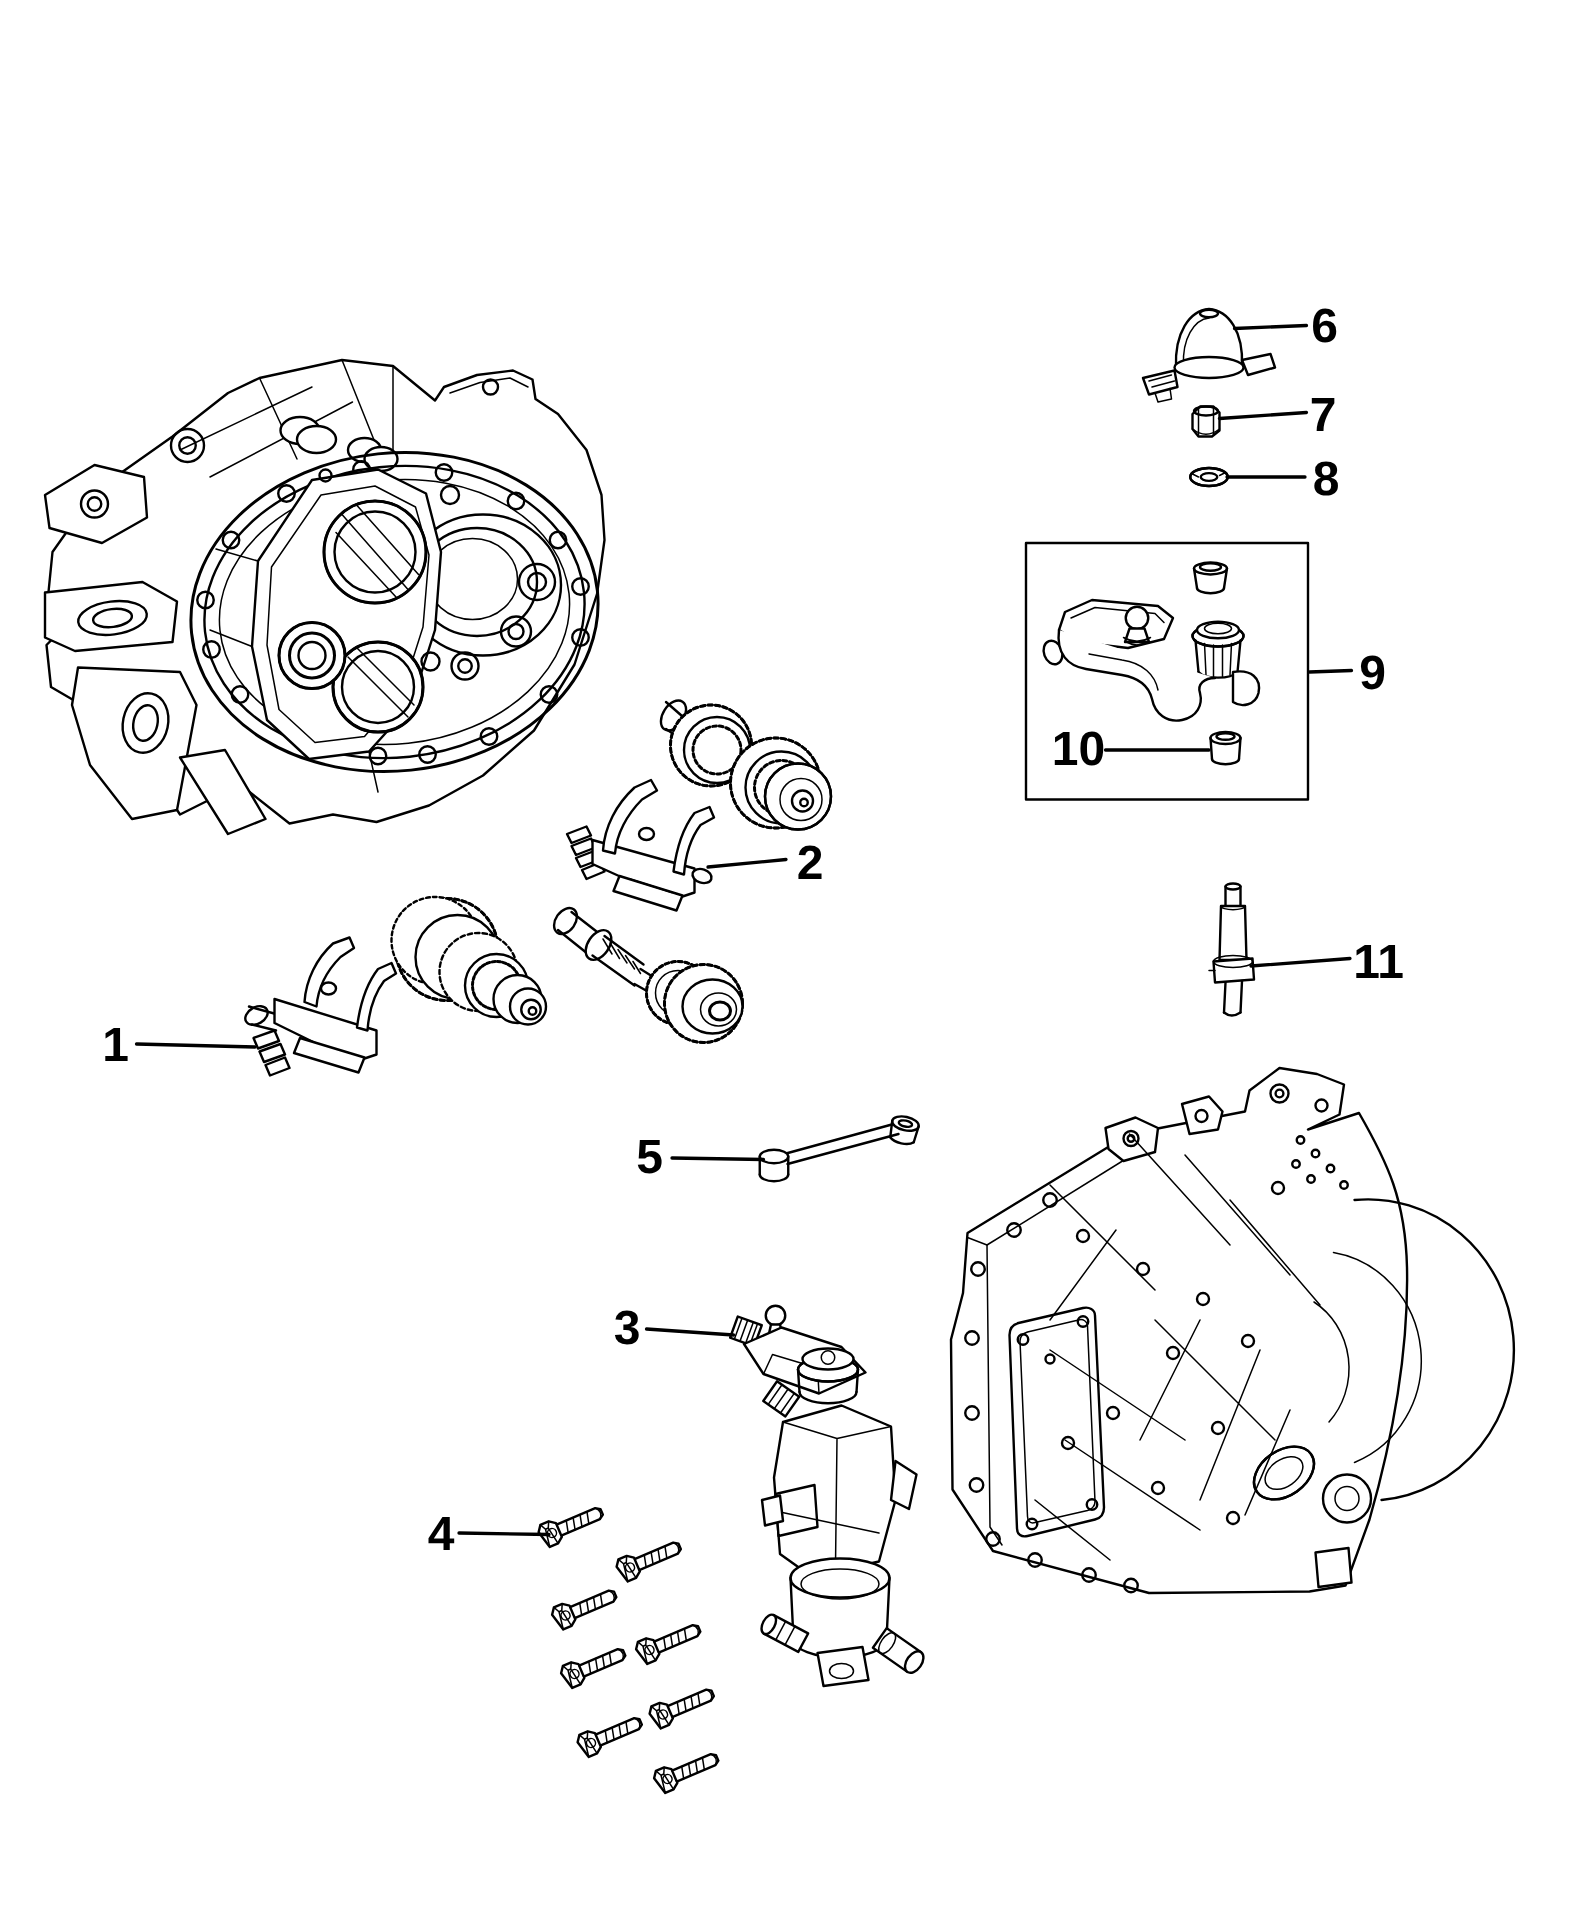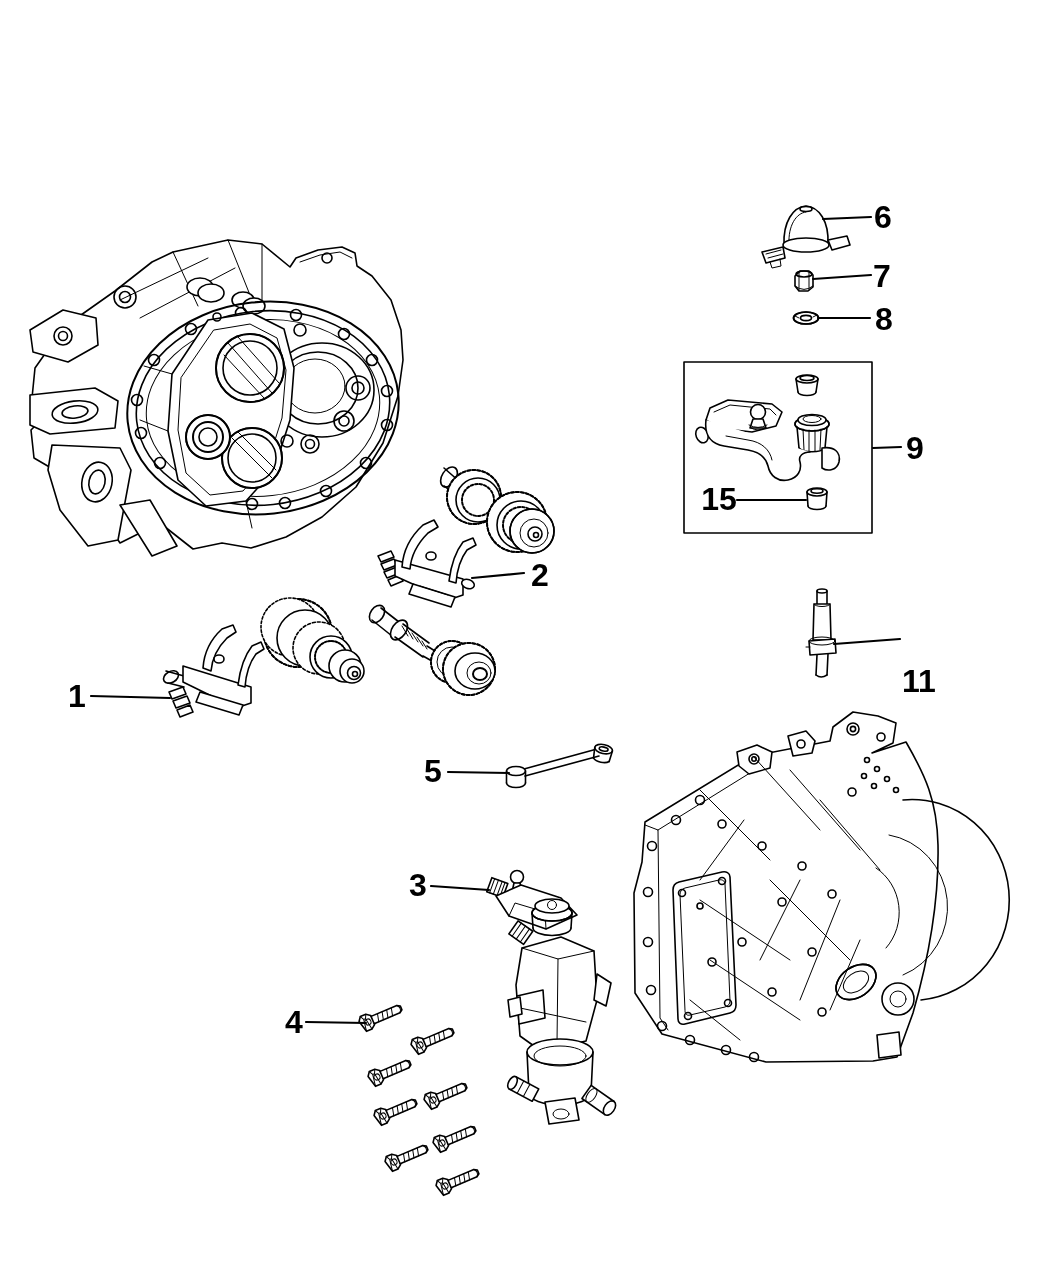--- a/index.html
+++ b/index.html
@@ -402,16 +402,16 @@
 
 <div class="callout" style="left:77px;  top:696px;">1</div>
 <div class="callout" style="left:540px; top:575px;">2</div>
 <div class="callout" style="left:418px; top:885px;">3</div>
 <div class="callout" style="left:294px; top:1022px;">4</div>
 <div class="callout" style="left:433px; top:771px;">5</div>
 <div class="callout" style="left:883px; top:217px;">6</div>
 <div class="callout" style="left:882px; top:276px;">7</div>
 <div class="callout" style="left:884px; top:319px;">8</div>
 <div class="callout" style="left:915px; top:448px;">9</div>
-<div class="callout" style="left:719px; top:499px;">15</div>
-<div class="callout" style="left:919px; top:641px;margin-top:40px;">11</div>
+<div class="callout" style="left:719px; top:499px;">10</div>
+<div class="callout" style="left:919px; top:641px;">11</div>
 
 </div>
 
 </body></html>

